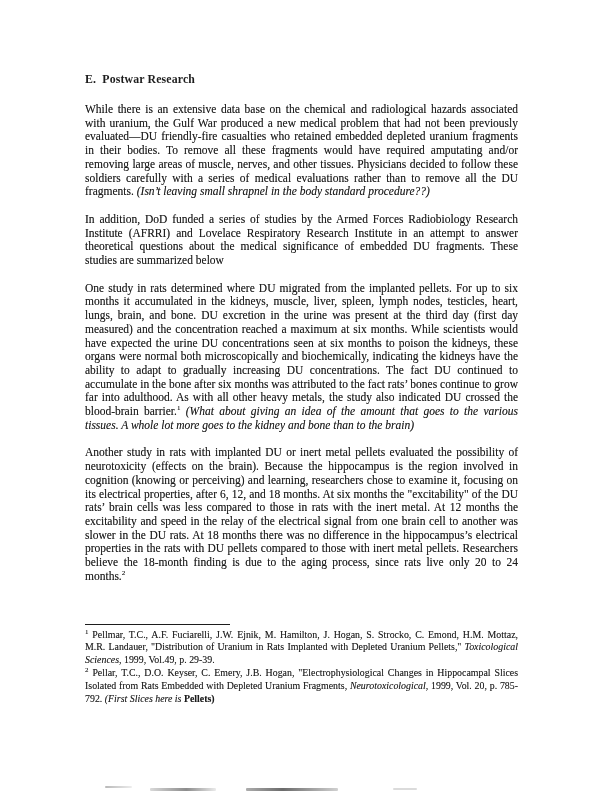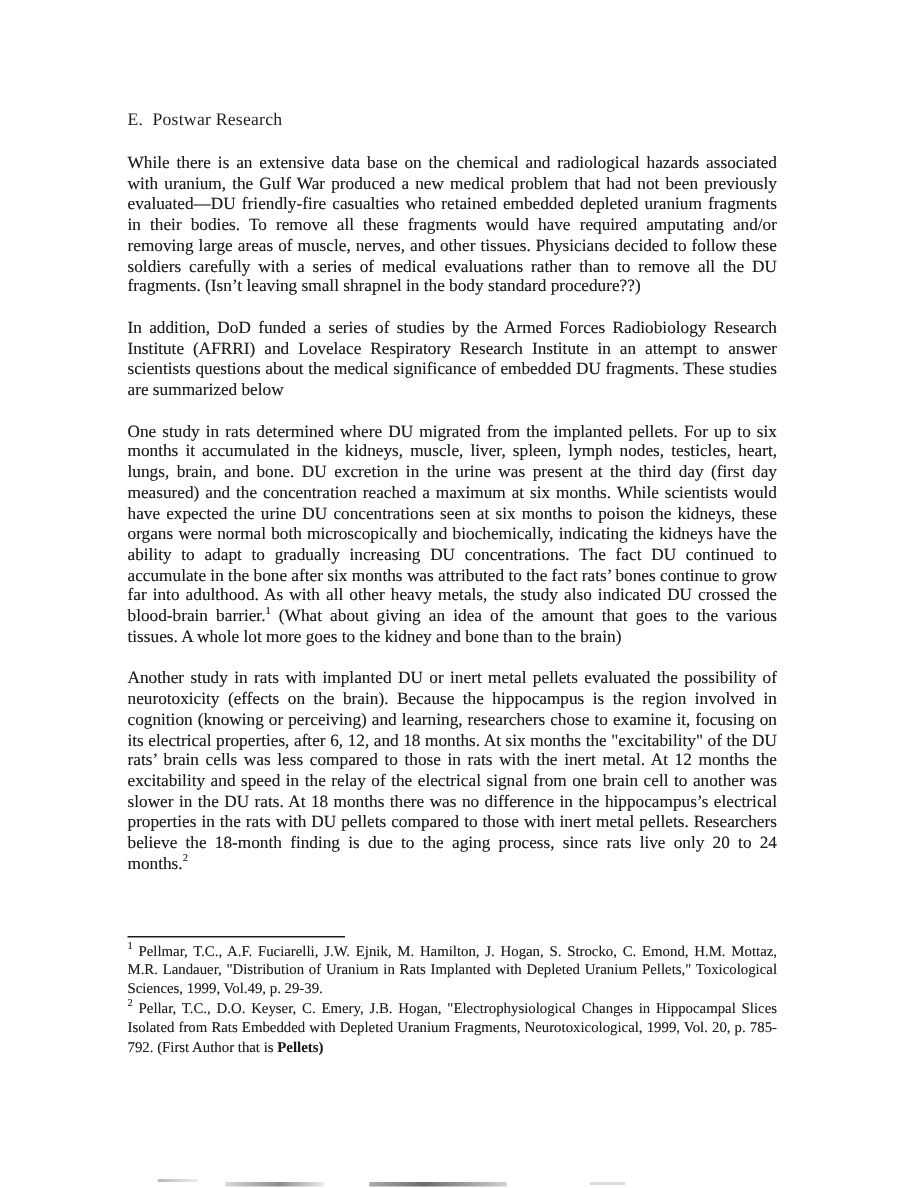--- a/index.html
+++ b/index.html
@@ -13,21 +13,21 @@
     overflow: hidden;
   }
   .content {
     position: absolute;
     left: 85px;
     top: 72px;
     width: 433px;
   }
   .heading {
     font-size: 11.8px;
-    font-weight: normal;
+    font-weight: bold;
     line-height: 14px;
     margin: 0 0 17px 0;
     letter-spacing: 0.15px;
   }
   p.body {
     font-size: 11.5px;
     line-height: 13.7px;
     text-align: justify;
     margin: 0 0 14px 0;
     text-shadow: 0 0 0.35px rgba(0,0,0,0.45);
@@ -40,21 +40,21 @@
     margin: 0 0 4px 0;
   }
   p.fn {
     font-size: 9.9px;
     line-height: 12.9px;
     text-align: justify;
     margin: 0;
     text-shadow: 0 0 0.3px rgba(0,0,0,0.4);
   }
   sup { font-size: 7px; line-height: 0; vertical-align: super; }
-  .it { }
+  .it { font-style: italic; }
   .bd { font-weight: bold; }
   .smudge {
     position: absolute;
     border-radius: 1px;
     filter: blur(0.3px);
   }
   .s1 { left: 105px; top: 786px; width: 27px; height: 2px;
         background: linear-gradient(90deg, rgba(0,0,0,.28), rgba(0,0,0,.07)); }
   .s2 { left: 150px; top: 788px; width: 66px; height: 2.5px;
         background: linear-gradient(90deg, rgba(0,0,0,.15), rgba(0,0,0,.45) 55%, rgba(0,0,0,.08)); }
@@ -66,30 +66,30 @@
 </head>
 <body>
 
 <div class="page">
   <div class="content">
 
     <h1 class="heading">E.&nbsp; Postwar Research</h1>
 
     <p class="body"><span>While there is an extensive data base on the chemical and radiological hazards associated with uranium, the Gulf War produced a new medical problem that had not been previously evaluated—DU friendly-fire casualties who retained embedded depleted uranium fragments in their bodies.  To remove all these fragments would have required amputating and/or removing large areas of muscle, nerves, and other tissues.  Physicians decided to follow these soldiers carefully with a series of medical evaluations rather than to remove all the DU fragments.  </span><span class="it">(Isn’t leaving small shrapnel in the body standard procedure??)</span></p>
 
-    <p class="body"><span>In addition, DoD funded a series of studies by the Armed Forces Radiobiology Research Institute (AFRRI) and Lovelace Respiratory Research Institute in an attempt to answer scientists questions about the medical significance of embedded DU fragments.  These studies are summarized below</span></p>
+    <p class="body"><span>In addition, DoD funded a series of studies by the Armed Forces Radiobiology Research Institute (AFRRI) and Lovelace Respiratory Research Institute in an attempt to answer theoretical questions about the medical significance of embedded DU fragments.  These studies are summarized below</span></p>
 
     <p class="body"><span>One study in rats determined where DU migrated from the implanted pellets.  For up to six months it accumulated in the kidneys, muscle, liver, spleen, lymph nodes, testicles, heart, lungs, brain, and bone.  DU excretion in the urine was present at the third day (first day measured) and the concentration reached a maximum at six months.  While scientists would have expected the urine DU concentrations seen at six months to poison the kidneys, these organs were normal both microscopically and biochemically, indicating the kidneys have the ability to adapt to gradually increasing DU concentrations.  The fact DU continued to accumulate in the bone after six months was attributed to the fact rats’ bones continue to grow far into adulthood.  As with all other heavy metals, the study also indicated DU crossed the blood-brain barrier.</span><sup>1</sup><span>  </span><span class="it">(What about giving an idea of the amount that goes to the various tissues.  A whole lot more goes to the kidney and bone than to the brain)</span></p>
 
     <p class="body"><span>Another study in rats with implanted DU or inert metal pellets evaluated the possibility of neurotoxicity (effects on the brain).  Because the hippocampus is the region involved in cognition (knowing or perceiving) and learning, researchers chose to examine it, focusing on its electrical properties, after 6, 12, and 18 months.  At six months the "excitability" of the DU rats’ brain cells was less compared to those in rats with the inert metal.  At 12 months the excitability and speed in the relay of the electrical signal from one brain cell to another was slower in the DU rats.  At 18 months there was no difference in the hippocampus’s electrical properties in the rats with DU pellets compared to those with inert metal pellets.  Researchers believe the 18-month finding is due to the aging process, since rats live only 20 to 24 months.</span><sup>2</sup></p>
 
     <div class="footnotes">
       <div class="fn-rule"></div>
       <p class="fn"><sup>1</sup><span> Pellmar, T.C., A.F. Fuciarelli, J.W. Ejnik, M. Hamilton, J. Hogan, S. Strocko, C. Emond, H.M. Mottaz, M.R. Landauer, "Distribution of Uranium in Rats Implanted with Depleted Uranium Pellets," </span><span class="it">Toxicological Sciences</span><span>, 1999, Vol.49, p. 29-39.</span></p>
-      <p class="fn"><sup>2</sup><span> Pellar, T.C., D.O. Keyser, C. Emery, J.B. Hogan, "Electrophysiological Changes in Hippocampal Slices Isolated from Rats Embedded with Depleted Uranium Fragments, </span><span class="it">Neurotoxicological</span><span>, 1999, Vol. 20, p. 785-792.  </span><span class="it">(First Author that is </span><span class="bd">Pellets)</span></p>
+      <p class="fn"><sup>2</sup><span> Pellar, T.C., D.O. Keyser, C. Emery, J.B. Hogan, "Electrophysiological Changes in Hippocampal Slices Isolated from Rats Embedded with Depleted Uranium Fragments, </span><span class="it">Neurotoxicological</span><span>, 1999, Vol. 20, p. 785-792.  </span><span class="it">(First Slices here is </span><span class="bd">Pellets)</span></p>
     </div>
 
   </div>
 
   <div class="smudge s1"></div>
   <div class="smudge s2"></div>
   <div class="smudge s3"></div>
   <div class="smudge s4"></div>
 </div>
 

